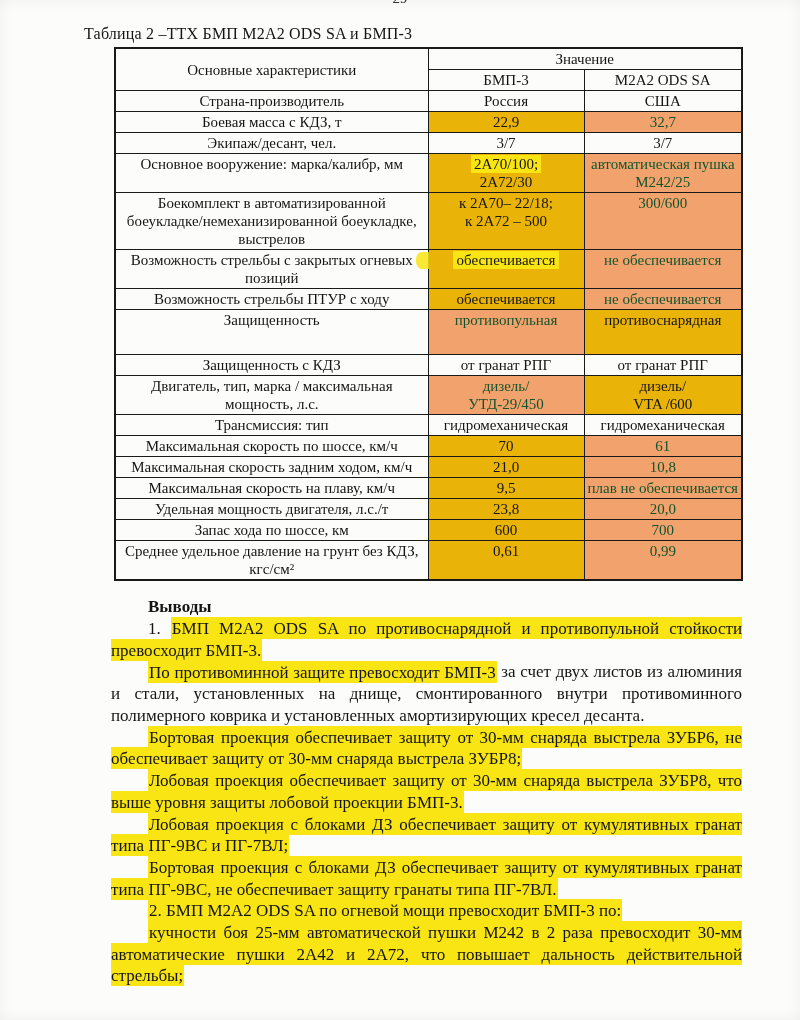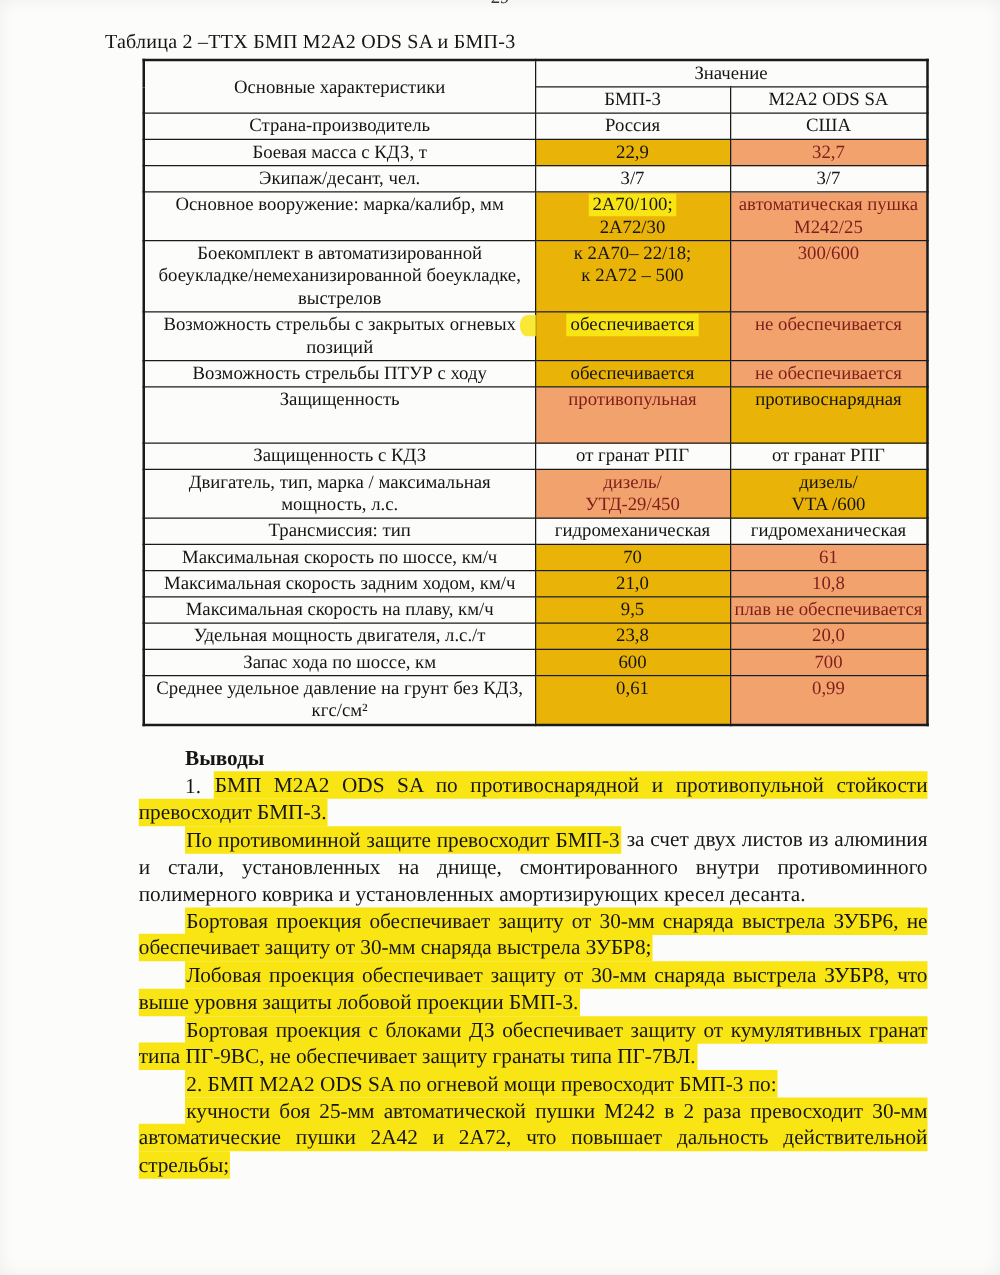--- a/index.html
+++ b/index.html
@@ -52,21 +52,21 @@
     vertical-align: top;
     position: relative;
     padding-left: 5px;
   }
   td.val {
     text-align: center;
     vertical-align: top;
   }
   .bg-g { background: #eab308; }
   .bg-o { background: #f2a36d; }
-  .bg-o { color: #7f1d1d; }
+  .bg-o { color: #14532d; }
   tr.tall td { height: 42px; }
   mark {
     background: #f8e513;
     color: inherit;
     padding: 1px 3px;
   }
   .smudge {
     position: absolute;
     top: 2px; right: -1px;
     width: 13px; height: 17px;
@@ -275,18 +275,19 @@
       </tbody>
   </table>
 
   <div class="conclusions">
     <span class="concl-heading">Выводы</span>
     <div id="paragraphs">
         <p>1. <mark>БМП М2А2 ODS SA по противоснарядной и противопульной стойкости превосходит БМП-3.</mark></p>
         <p><mark>По противоминной защите превосходит БМП-3</mark> за счет двух листов из алюминия и стали, установленных на днище, смонтированного внутри противоминного полимерного коврика и установленных амортизирующих кресел десанта.</p>
         <p><mark>Бортовая проекция обеспечивает защиту от 30-мм снаряда выстрела ЗУБР6, не обеспечивает защиту от 30-мм снаряда выстрела ЗУБР8;</mark></p>
         <p><mark>Лобовая проекция обеспечивает защиту от 30-мм снаряда выстрела ЗУБР8, что выше уровня защиты лобовой проекции БМП-3.</mark></p>
+        <p><mark>Лобовая проекция с блоками ДЗ обеспечивает защиту от кумулятивных гранат типа ПГ-9ВС и ПГ-7ВЛ;</mark></p>
         <p><mark>Бортовая проекция с блоками ДЗ обеспечивает защиту от кумулятивных гранат типа ПГ-9ВС, не обеспечивает защиту гранаты типа ПГ-7ВЛ.</mark></p>
         <p><mark>2. БМП М2А2 ODS SA по огневой мощи превосходит БМП-3 по:</mark></p>
         <p><mark>кучности боя 25-мм автоматической пушки М242 в 2 раза превосходит 30-мм автоматические пушки 2А42 и 2А72, что повышает дальность действительной стрельбы;</mark></p>
       </div>
   </div>
 </div>
 
 </body></html>

